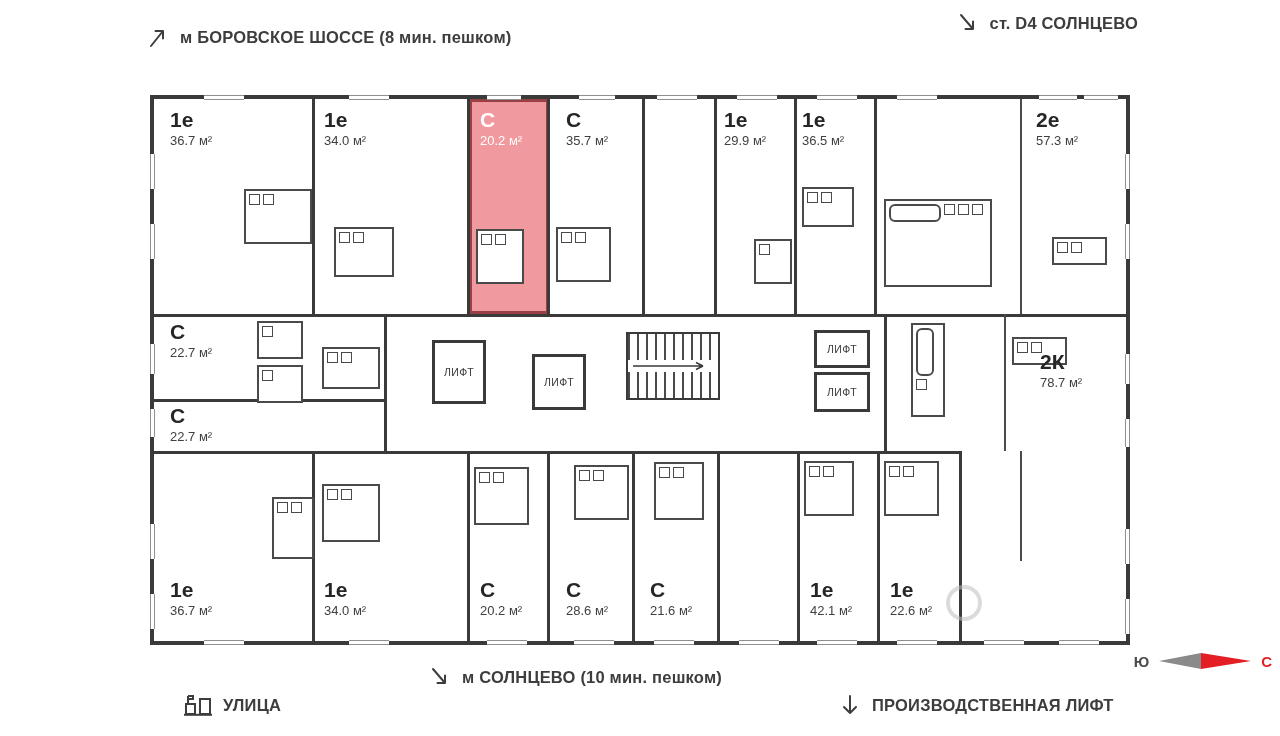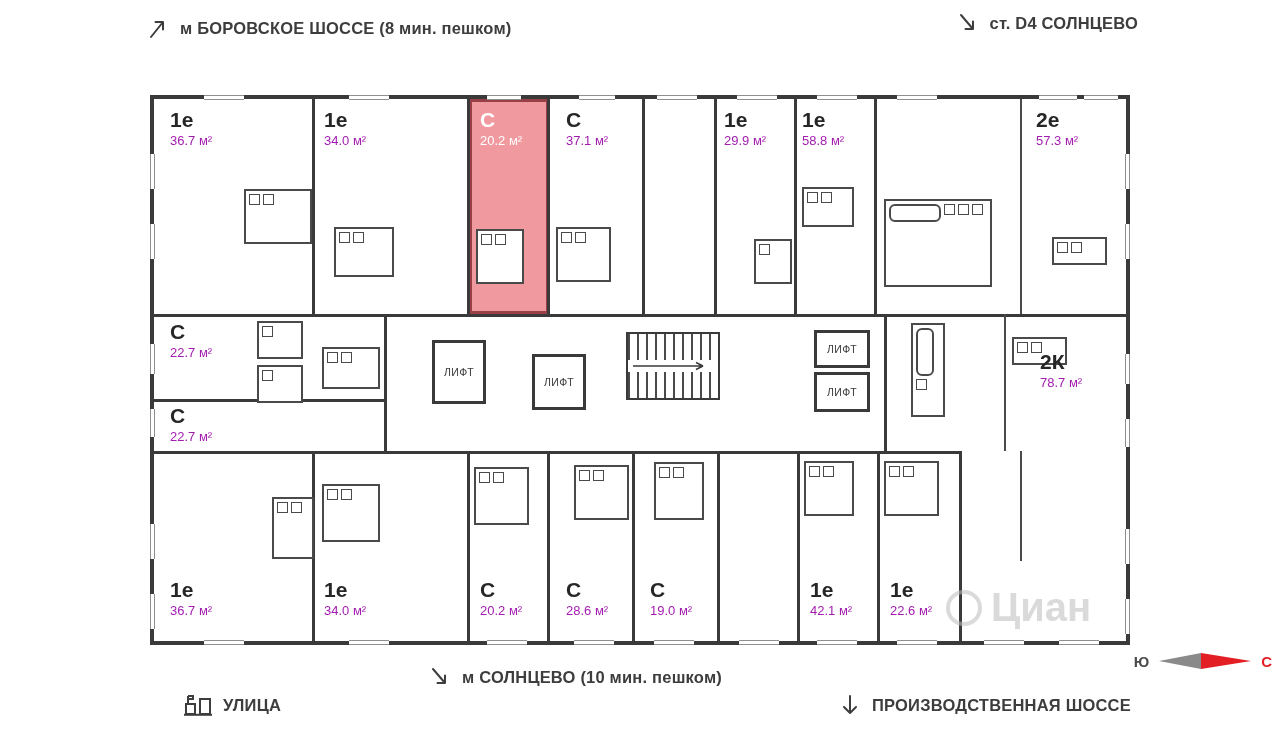--- a/index.html
+++ b/index.html
@@ -5,40 +5,40 @@
   *{margin:0;padding:0;box-sizing:border-box}
   html,body{width:1280px;height:736px;background:#fff;font-family:"Liberation Sans",sans-serif;position:relative;overflow:hidden}
   .lm{position:absolute;display:flex;align-items:center;gap:10px;color:#3d3d3d;font-size:16.5px;font-weight:bold;letter-spacing:.2px;white-space:nowrap}
   .lm svg{flex:none}
   .building{position:absolute;left:150px;top:95px;width:980px;height:550px;border:4px solid #3a3a3a;background:#fff}
   .wall{position:absolute;background:#3a3a3a}
   .thin{background:#4a4a4a}
   .unit-sel{position:absolute;left:315px;top:0;width:80px;height:215px;background:#f0999f;border:3px solid #993f46}
   .apt{position:absolute;color:#262626;line-height:1.05;cursor:pointer;z-index:6}
   .apt .t{font-size:21px;font-weight:bold}
-  .apt .a{font-size:13px;margin-top:3px;color:#a21caf}
+  .apt .a{font-size:13px;margin-top:3px;color:#404040}
   .apt.sel,.apt.sel .a{color:#fff}
   .lift{position:absolute;border:3px solid #3a3a3a;background:#fff;display:flex;align-items:center;justify-content:center;font-size:10.5px;color:#3a3a3a;letter-spacing:.5px;z-index:4}
   .stairs{position:absolute;left:472px;top:233px;width:94px;height:68px;border:2.5px solid #3a3a3a;background:repeating-linear-gradient(90deg,#4a4a4a 0 2px,#fff 2px 9px);z-index:3}
   .stairs .mid{position:absolute;left:0;right:0;top:50%;height:12px;margin-top:-6px;background:#fff;display:flex;align-items:center;padding:0 3px}
   .bath{position:absolute;border:2px solid #4a4a4a;background:#fff;display:flex;flex-wrap:wrap;gap:3px;padding:3px;align-content:flex-start;z-index:2}
   .sq{width:11px;height:11px;border:1.5px solid #4a4a4a;background:#fff}
   .tub{border:2px solid #4a4a4a;border-radius:6px;background:#fff}
   .win-h{position:absolute;height:5px;background:#fff;border-top:1.5px solid #8f8f8f;border-bottom:1.5px solid #8f8f8f;z-index:5}
   .win-v{position:absolute;width:5px;background:#fff;border-left:1.5px solid #8f8f8f;border-right:1.5px solid #8f8f8f;z-index:5}
   .wm{position:absolute;left:792px;top:486px;display:flex;align-items:center;gap:9px;opacity:.55;color:#bdbdbd;font-size:40px;font-weight:bold;z-index:7}
   .wm .ring{width:36px;height:36px;border:4px solid #bdbdbd;border-radius:50%}
   .compass{position:absolute;right:8px;bottom:64px;display:flex;align-items:center;gap:8px;font-size:15px;font-weight:bold}
   .compass .s{color:#4a4a4a}
   .compass .n{color:#e31e24}
 </style>
 </head>
 <body>
 
-<div class="lm" style="left:146px;top:15px">
+<div class="lm" style="left:146px;top:24px">
   <svg width="24" height="26" viewBox="0 0 24 26">
     <path d="M5 22 L17 7 M17 7 H9.5 M17 7 V14.5" stroke="#3d3d3d" stroke-width="2" fill="none" stroke-linecap="round"></path>
   </svg>
   <span>м БОРОВСКОЕ ШОССЕ (8 мин. пешком)</span>
 </div>
 
 <div class="lm" style="right:142px;top:10px">
   <svg width="24" height="26" viewBox="0 0 24 26">
     <path d="M5 5 L17 19 M17 19 H9.5 M17 19 V11.5" stroke="#3d3d3d" stroke-width="2" fill="none" stroke-linecap="round"></path>
   </svg>
@@ -221,29 +221,29 @@
   <div class="apt" style="left:170px;top:10px">
       <div class="t">1е</div>
       <div class="a">34.0 м²</div>
     </div>
   <div class="apt sel" style="left:326px;top:10px">
       <div class="t">С</div>
       <div class="a">20.2 м²</div>
     </div>
   <div class="apt" style="left:412px;top:10px">
       <div class="t">С</div>
-      <div class="a">37.1 м²</div>
+      <div class="a">35.7 м²</div>
     </div>
   <div class="apt" style="left:570px;top:10px">
       <div class="t">1е</div>
       <div class="a">29.9 м²</div>
     </div>
   <div class="apt" style="left:648px;top:10px">
       <div class="t">1е</div>
-      <div class="a">58.8 м²</div>
+      <div class="a">36.5 м²</div>
     </div>
   <div class="apt" style="left:882px;top:10px">
       <div class="t">2е</div>
       <div class="a">57.3 м²</div>
     </div>
   <div class="apt" style="left:16px;top:222px">
       <div class="t">С</div>
       <div class="a">22.7 м²</div>
     </div>
   <div class="apt" style="left:16px;top:306px">
@@ -265,34 +265,33 @@
   <div class="apt" style="left:326px;top:480px">
       <div class="t">С</div>
       <div class="a">20.2 м²</div>
     </div>
   <div class="apt" style="left:412px;top:480px">
       <div class="t">С</div>
       <div class="a">28.6 м²</div>
     </div>
   <div class="apt" style="left:496px;top:480px">
       <div class="t">С</div>
-      <div class="a">19.0 м²</div>
+      <div class="a">21.6 м²</div>
     </div>
   <div class="apt" style="left:656px;top:480px">
       <div class="t">1е</div>
       <div class="a">42.1 м²</div>
     </div>
   <div class="apt" style="left:736px;top:480px">
       <div class="t">1е</div>
       <div class="a">22.6 м²</div>
     </div>
 
   <div class="wm">
     <span class="ring"></span>
-    <span>Циан</span>
   </div>
 </div>
 
 <div class="lm" style="left:183px;top:692px">
   <svg width="30" height="26" viewBox="0 0 30 26">
     <g stroke="#3d3d3d" stroke-width="2" fill="none">
       <rect x="3" y="12" width="9" height="10"></rect>
       <path d="M5 12 V4 M5 4 h5 v3 h-5"></path>
       <rect x="17" y="7" width="10" height="15"></rect>
       <path d="M1 22.8 H29"></path>
@@ -305,21 +304,21 @@
   <svg width="24" height="26" viewBox="0 0 24 26">
     <path d="M5 5 L17 19 M17 19 H9.5 M17 19 V11.5" stroke="#3d3d3d" stroke-width="2" fill="none" stroke-linecap="round"></path>
   </svg>
   <span>м СОЛНЦЕВО (10 мин. пешком)</span>
 </div>
 
 <div class="lm" style="left:838px;top:692px">
   <svg width="24" height="26" viewBox="0 0 24 26">
     <path d="M12 4 V21 M12 21 L6 15 M12 21 L18 15" stroke="#3d3d3d" stroke-width="2" fill="none" stroke-linecap="round"></path>
   </svg>
-  <span>ПРОИЗВОДСТВЕННАЯ ШОССЕ</span>
+  <span>ПРОИЗВОДСТВЕННАЯ ЛИФТ</span>
 </div>
 
 <div class="compass">
   <span class="s">Ю</span>
   <svg width="96" height="22" viewBox="0 0 96 22">
     <polygon points="2,11 44,3 44,19" fill="#8a8a8a"></polygon>
     <polygon points="44,3 94,11 44,19" fill="#e31e24"></polygon>
   </svg>
   <span class="n">С</span>
 </div>

